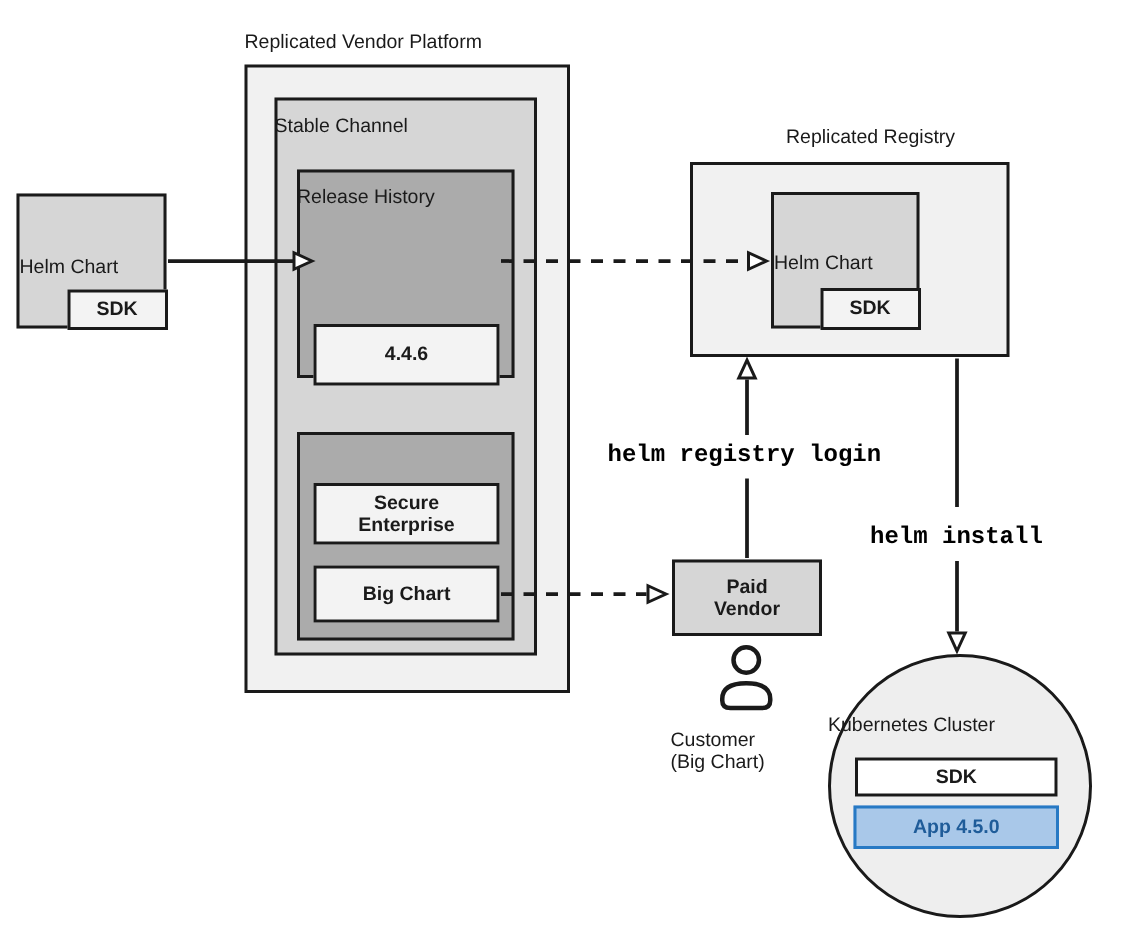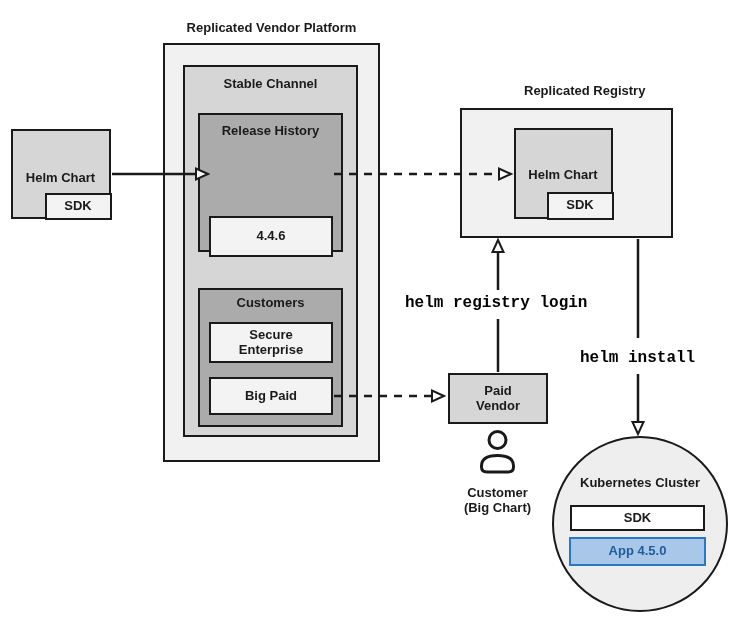--- a/index.html
+++ b/index.html
@@ -8,21 +8,21 @@
     font-family:"Liberation Sans",sans-serif;color:#1a1a1a;
   }
   .box{position:absolute;box-sizing:border-box;border:2.5px solid #1a1a1a;}
   .fill-outer{background:#f1f1f1;}
   .fill-mid{background:#d6d6d6;}
   .fill-dark{background:#ababab;}
   .fill-item{background:#f3f3f3;}
   .fill-white{background:#ffffff;}
   .fill-blue{background:#a9c8e9;border-color:#2e75b6;}
   .flexc{display:flex;align-items:center;justify-content:center;text-align:center;}
-  .lbl{position:absolute;font-weight:bold;font-size:13px;line-height:15px;text-align:center;white-space:nowrap;}
+  .lbl{position:absolute;font-weight:normal;font-size:13px;line-height:15px;text-align:left;white-space:nowrap;}
   .boxtext{font-weight:bold;font-size:13px;line-height:14.5px;}
   .blue-text{color:#1f5c99;}
   .mono{position:absolute;font-family:"Liberation Mono",monospace;font-weight:bold;font-size:16px;line-height:16px;white-space:nowrap;color:#000000;}
   .circle{border-radius:50%;}
   #connectors{position:absolute;left:0;top:0;pointer-events:none;}
 </style>
 </head>
 <body>
 
 <div id="stage">
@@ -36,28 +36,27 @@
 
   <div class="box fill-dark" style="left:198px;top:113px;width:145px;height:139px;"></div>
   <div class="lbl" style="left:198px;top:123px;width:145px;">Release History</div>
 
 
   <div class="box fill-item flexc" style="left:209px;top:216px;width:124px;height:41px;">
     <span class="boxtext">4.4.6</span>
   </div>
 
   <div class="box fill-dark" style="left:198px;top:288px;width:145px;height:139px;"></div>
-  <div class="lbl" style="left:198px;top:295px;width:145px;">Customers</div>
 
   <div class="box fill-item flexc" style="left:209px;top:322px;width:124px;height:41px;">
     <span class="boxtext" style="width:92px;">Secure Enterprise</span>
   </div>
 
   <div class="box fill-item flexc" style="left:209px;top:377px;width:124px;height:38px;">
-    <span class="boxtext">Big Paid</span>
+    <span class="boxtext">Big Chart</span>
   </div>
 
   <div class="box fill-mid" style="left:11px;top:129px;width:100px;height:90px;">
     <div class="lbl" style="left:0;top:39px;width:95px;">Helm Chart</div>
     <div class="box fill-item flexc" style="right:-2.5px;bottom:-2.5px;width:67px;height:27px;">
       <span class="boxtext">SDK</span>
     </div>
   </div>
 
   <div class="lbl" style="left:524px;top:83px;">Replicated Registry</div>

